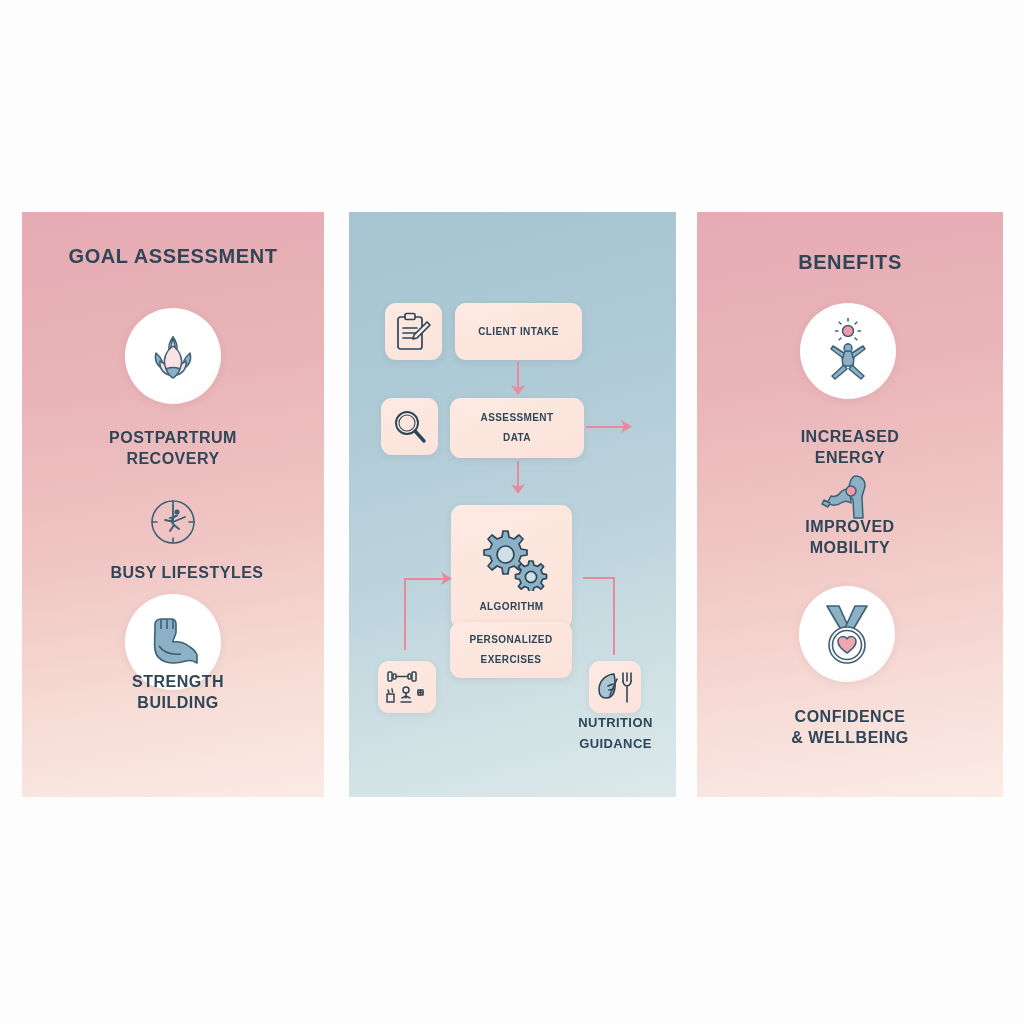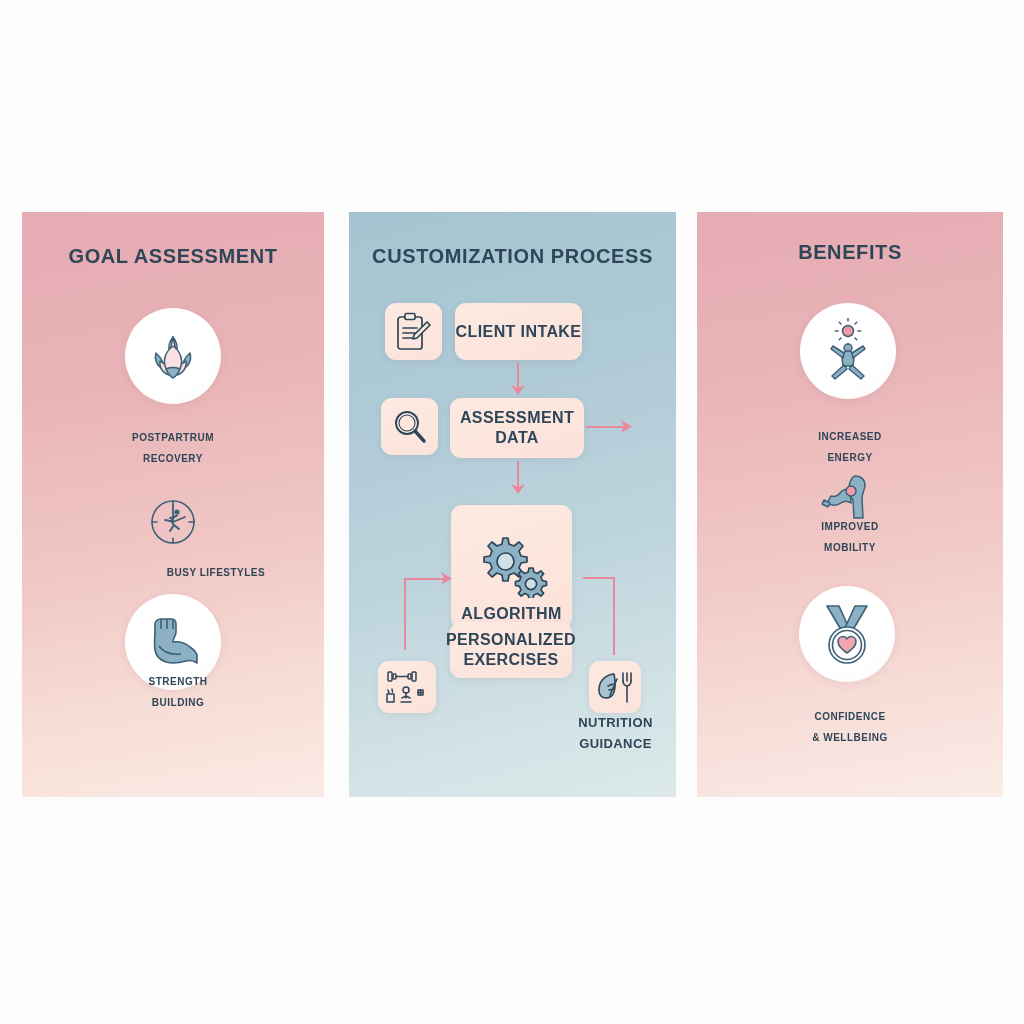--- a/index.html
+++ b/index.html
@@ -13,40 +13,40 @@
   #panel-process{left:349px;top:212px;width:327px;height:585px;
       background:linear-gradient(165deg,#a6c3d1 0%,#aecad6 30%,#bdd4dd 58%,#cfe0e4 80%,#dde9ea 100%);}
   #panel-benefits{left:697px;top:212px;width:306px;height:585px;
       background:linear-gradient(170deg,#e5acb3 0%,#eab4b8 28%,#f1c9c6 58%,#f7dcd7 80%,#fbece6 100%);}
 
   .panel-title{position:absolute;left:0;width:100%;text-align:center;
       color:#2e4658;font-weight:700;letter-spacing:.6px;
       font-size:20px;white-space:nowrap;}
   #t-goal{top:245px;}
   #t-process{top:245px;}
-  #t-benefits{top:241px;}
+  #t-benefits{top:251px;}
 
   
   .badge{position:absolute;border-radius:50%;
       background:radial-gradient(circle at 40% 34%,#ffffff 62%,#fbf7f6 100%);
       box-shadow:0 2px 9px rgba(120,80,85,.10);
       display:flex;align-items:center;justify-content:center;}
 
   .item-label{position:absolute;left:0;width:100%;text-align:center;
-      color:#2e4658;font-weight:700;font-size:10px;line-height:21px;
+      color:#2e4658;font-weight:700;font-size:16px;line-height:21px;
       letter-spacing:.5px;}
 
   .bare-icon{position:absolute;display:flex;align-items:center;justify-content:center;}
 
   
   .fbox{position:absolute;border-radius:11px;
       background:linear-gradient(160deg,#fdeae2 0%,#fbe2da 100%);
       box-shadow:0 2px 7px rgba(90,70,70,.10);
       display:flex;flex-direction:column;align-items:center;justify-content:center;}
-  .fbox-text{color:#2e4658;font-weight:700;font-size:16px;line-height:20px;
+  .fbox-text{color:#2e4658;font-weight:700;font-size:10px;line-height:20px;
       text-align:center;letter-spacing:.4px;}
   .ficon{position:absolute;border-radius:11px;
       background:linear-gradient(160deg,#fdeae2 0%,#fbe3db 100%);
       box-shadow:0 2px 7px rgba(90,70,70,.09);
       display:flex;align-items:center;justify-content:center;}
   .flabel{position:absolute;text-align:center;color:#2e4658;
       font-weight:700;font-size:13px;line-height:21px;letter-spacing:.4px;}
 
   .conn{position:absolute;background:#e9899b;}
 </style>
@@ -89,40 +89,39 @@
         <circle cx="33" cy="19" r="2.6" fill="#3d6077" stroke="none"></circle>
         <path d="M33 22.5c-2 1.5-5 2.5-7 2.5" stroke-width="2"></path>
         <path d="M31 23l-4 5 3 4" stroke-width="2"></path>
         <path d="M30 32l-4 6" stroke-width="2"></path>
         <path d="M30 32l5 4" stroke-width="2"></path>
         <path d="M26 28l-5-1" stroke-width="1.8"></path>
       </g>
     </svg>
   </div>
 
-  <div class="item-label" style="top:562px;left:22px;width:330px;margin-left:29px;">BUSY LIFESTYLES</div>
+  <div class="item-label" style="top:562px;left:22px;width:330px;">BUSY LIFESTYLES</div>
 
   <div class="badge" style="left:125px;top:594px;width:96px;height:96px;">
     <svg width="64" height="60" viewBox="0 0 64 60">
       <g stroke="#3d6077" stroke-width="1.6" stroke-linejoin="round" fill="#8cb0c4">
         <path d="M14 12c0-3 3-5 6-5h10c3 0 5 2 5 5v8c0 4-3 6-3 10 6-1 12 1 17 5 3 2 6 5 7 8v8c-3-2-7-3-11-2-7 2-13 3-20 1-6-2-10-6-11-12-1-7 0-14 0-21z"></path>
         <path d="M20 7v10M26 7v10M32 7v10" fill="none"></path>
         <path d="M18 34c4 6 12 9 22 8" fill="none"></path>
       </g>
     </svg>
   </div>
 
   <div class="item-label" style="top:671px;left:22px;width:260px;padding-left:26px;">
     <span>STRENGTH</span><br>
     <span>BUILDING</span>
   </div>
 
   <div class="panel" id="panel-process"></div>
 
-  <div class="panel-title" id="t-process" style="left:349px;width:327px;">CUSTOMIZATION PROCESS</div>
 
   <div class="ficon" style="left:385px;top:303px;width:57px;height:57px;">
     <svg width="38" height="42" viewBox="0 0 38 42">
       <g fill="none" stroke="#2e4658" stroke-width="1.7" stroke-linejoin="round" stroke-linecap="round">
         <rect x="3" y="6" width="24" height="32" rx="2.5"></rect>
         <rect x="10" y="2.5" width="10" height="6" rx="1.5" fill="#fdeae2"></rect>
         <path d="M8 17h14M8 22h14M8 27h10"></path>
         <path d="M32 11l3 3-13 13-4 1 1-4z" fill="#fdeae2"></path>
       </g>
     </svg>
@@ -157,21 +156,21 @@
   <div class="conn" style="left:586px;top:426px;width:40px;height:2px;"></div>
   <svg style="position:absolute;left:620px;top:419px;" width="14" height="16">
     <path d="M1 1 L12 7.5 L1 14 L4 7.5 Z" fill="#e9899b"></path>
   </svg>
 
   <div class="conn" style="left:517px;top:461px;width:2px;height:27px;"></div>
   <svg style="position:absolute;left:510px;top:482px;" width="16" height="13">
     <path d="M8 12 L1 2 L8 5 L15 2 Z" fill="#e9899b"></path>
   </svg>
 
-  <div class="fbox" style="left:451px;top:505px;width:121px;height:124px;justify-content:flex-start;padding-top:27px;box-sizing:border-box;">
+  <div class="fbox" style="left:451px;top:505px;width:121px;height:124px;justify-content:flex-start;padding-top:20px;box-sizing:border-box;">
     <svg width="74" height="66" viewBox="0 0 74 66">
       <g stroke="#2e4658" stroke-width="1.7" stroke-linejoin="round" fill="#8cb0c4">
         <path d="M28 6 l5 0 1 6 5 2 5-4 4 4 -4 5 2 5 6 1 0 5 -6 1 -2 5 4 5 -4 4 -5 -4 -5 2 -1 6 -5 0 -1 -6 -5 -2 -5 4 -4 -4 4 -5 -2 -5 -6 -1 0 -5 6 -1 2 -5 -4 -5 4 -4 5 4 5 -2z"></path>
         <circle cx="30.5" cy="29.5" r="8.5" fill="#cfe0e7"></circle>
         <path d="M54 36 l4 0 .8 4 3.6 1.5 3.4-2.6 2.8 2.8 -2.6 3.4 1.5 3.6 4 .8 0 4 -4 .8 -1.5 3.6 2.6 3.4 -2.8 2.8 -3.4-2.6 -3.6 1.5 -.8 4 -4 0 -.8-4 -3.6-1.5 -3.4 2.6 -2.8-2.8 2.6-3.4 -1.5-3.6 -4-.8 0-4 4-.8 1.5-3.6 -2.6-3.4 2.8-2.8 3.4 2.6 3.6-1.5z"></path>
         <circle cx="56" cy="52" r="5.6" fill="#cfe0e7"></circle>
       </g>
     </svg>
     <div class="fbox-text" style="margin-top:6px;">ALGORITHM</div>
   </div>

